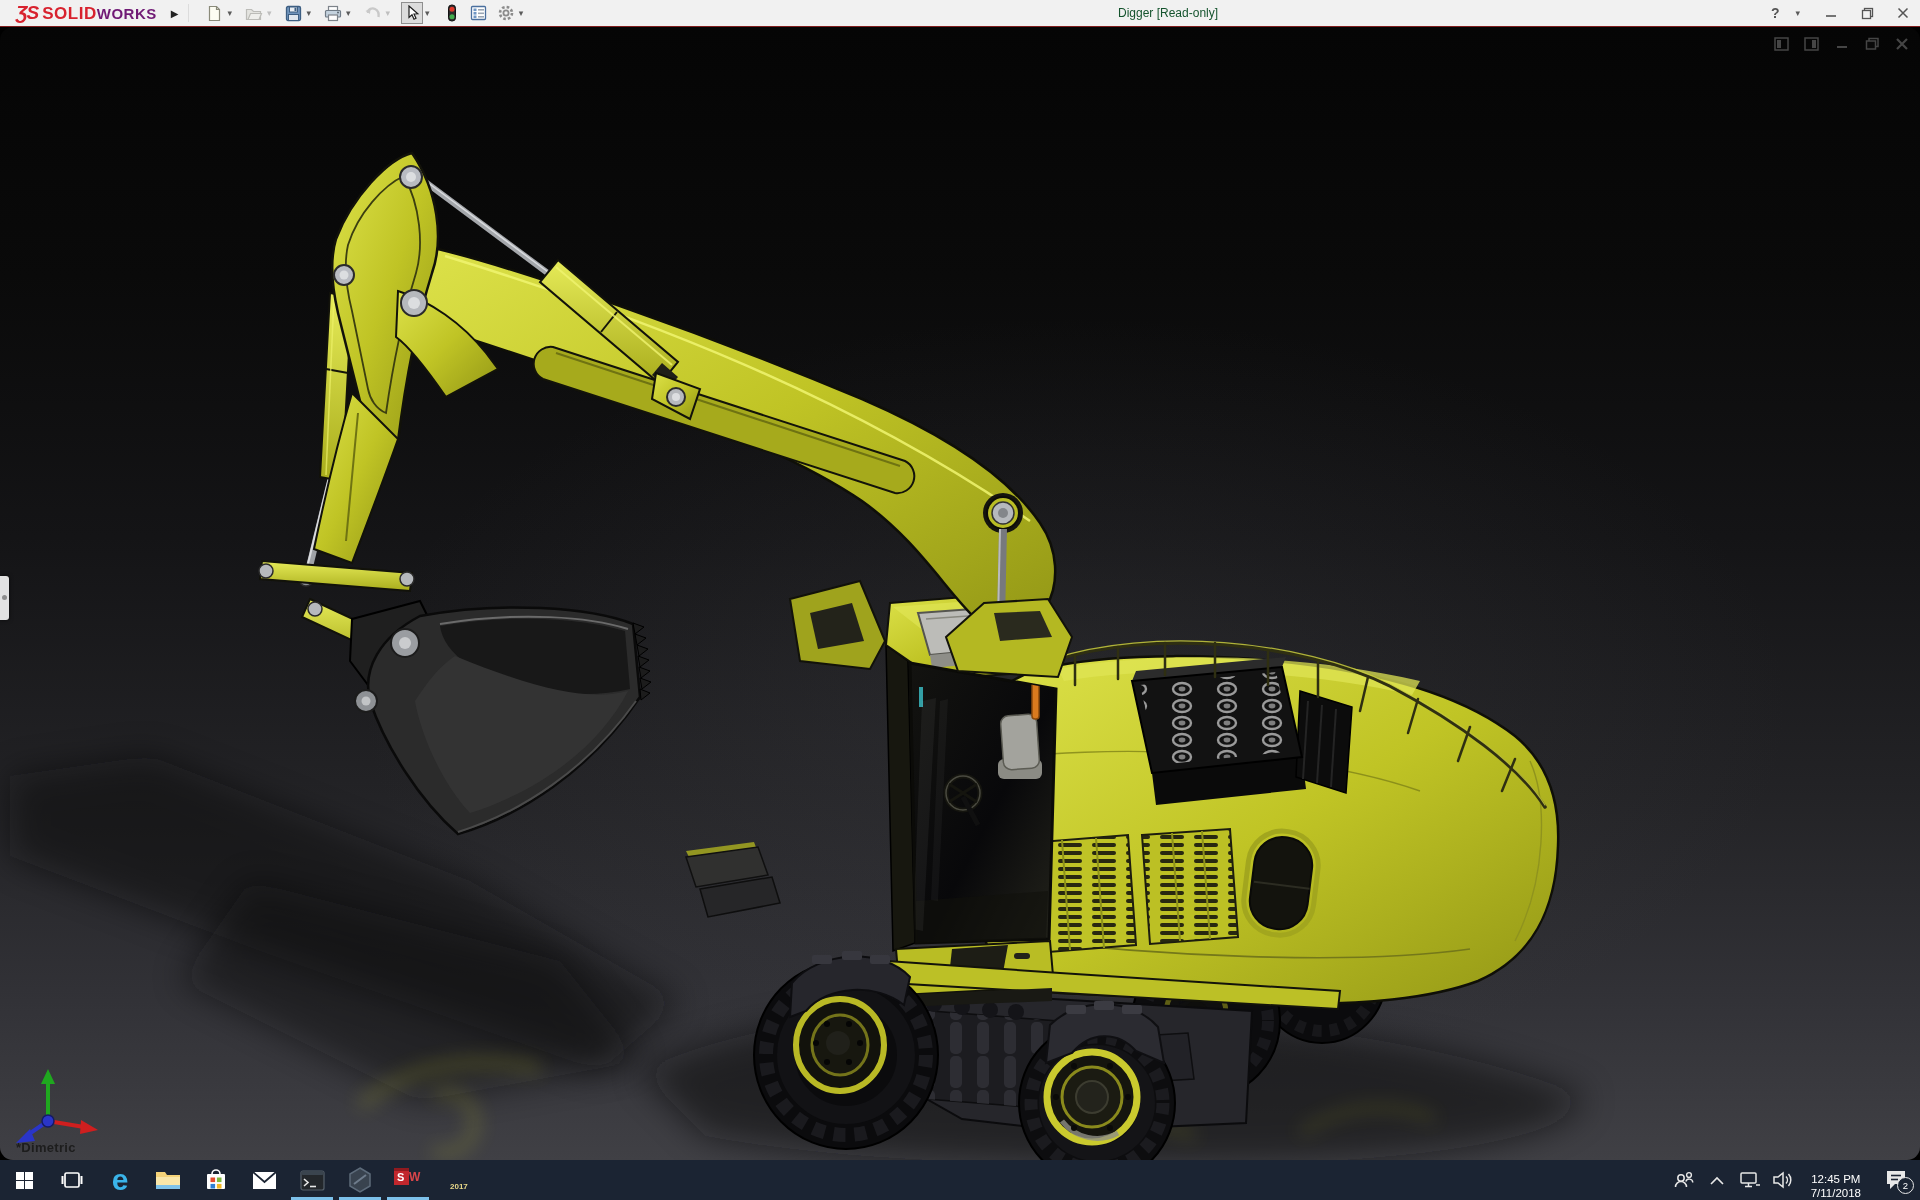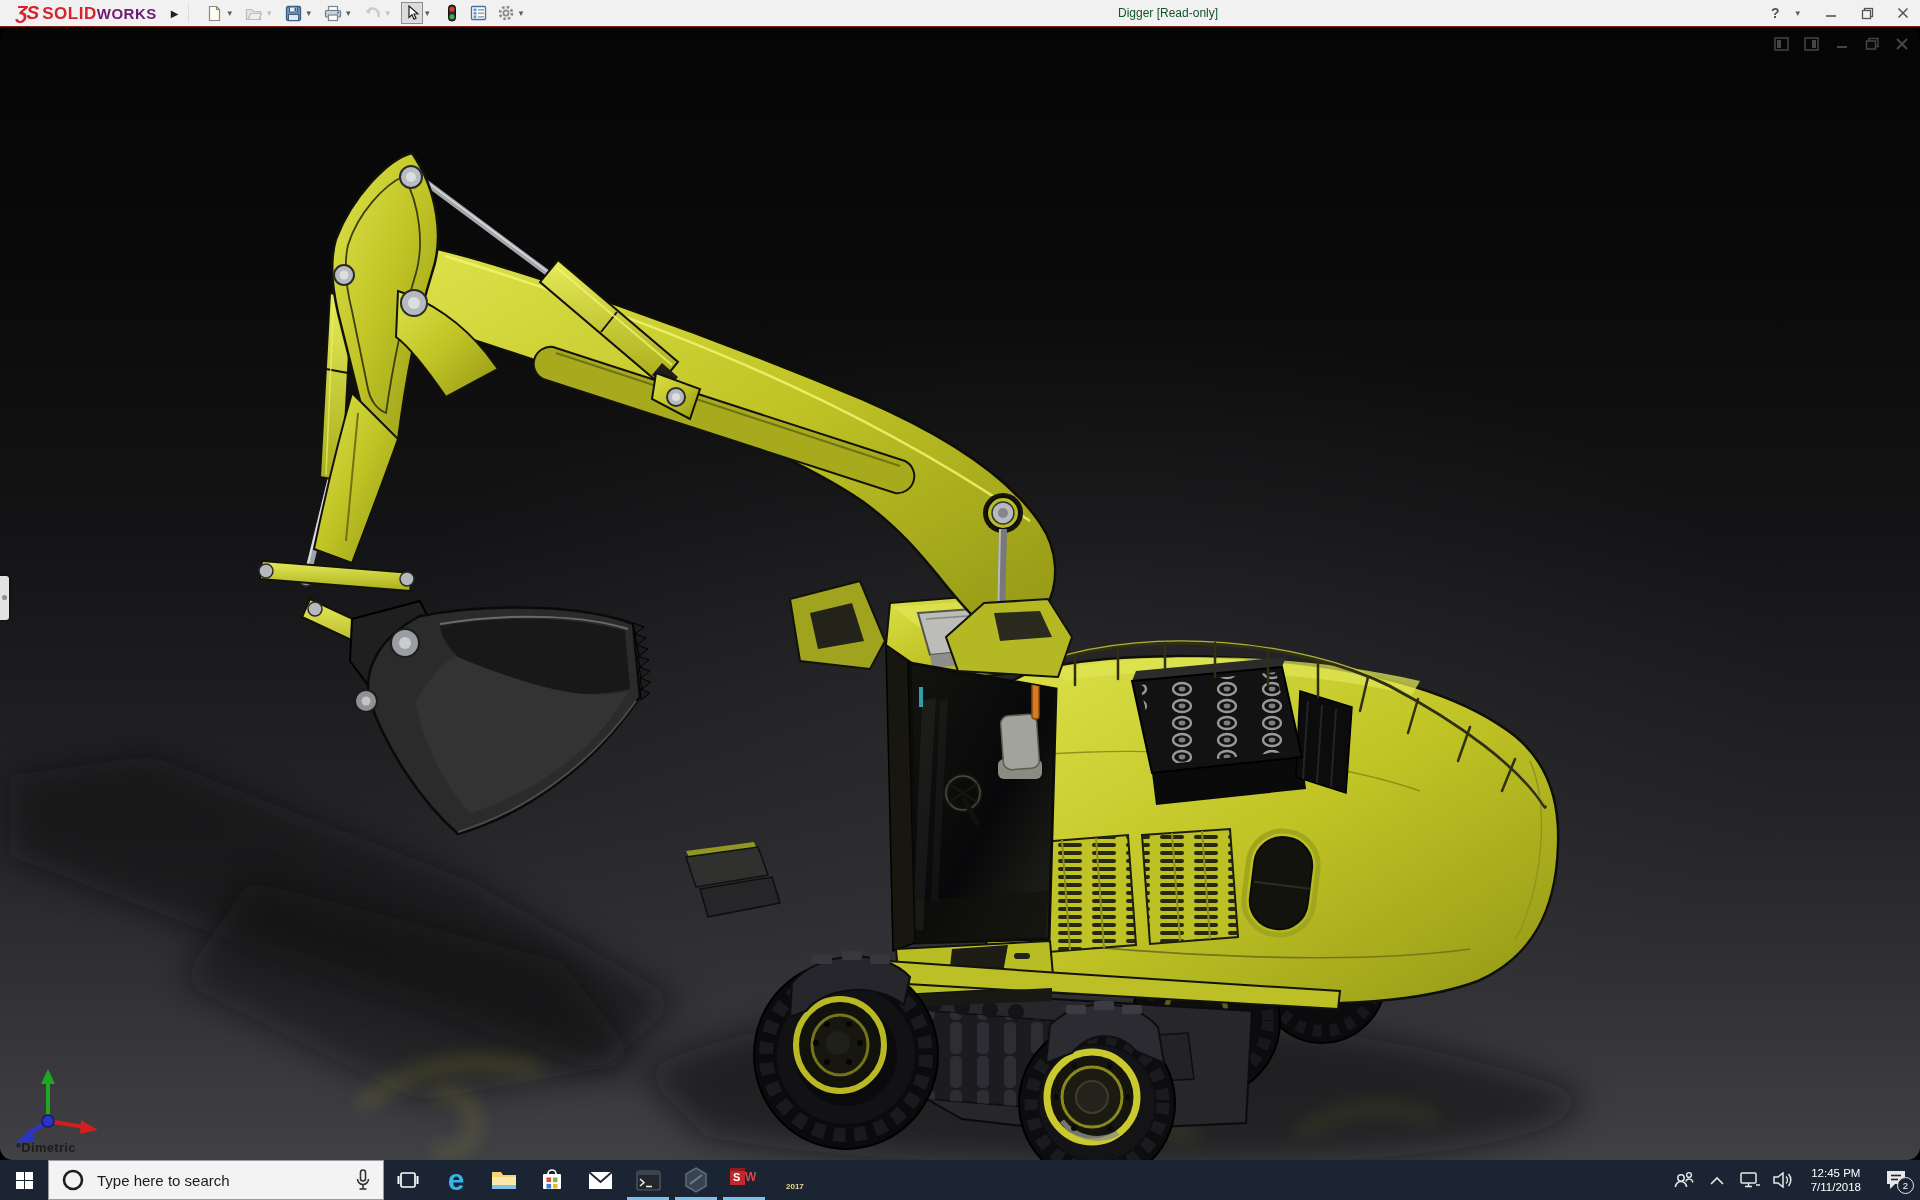--- a/index.html
+++ b/index.html
@@ -36,21 +36,21 @@
   #left-tab::after{content:"";position:absolute;left:2px;top:19px;width:5px;height:5px;border-radius:50%;background:#8e8e8e;}
   #triad{position:absolute;left:8px;top:1038px;}
   #view-label{position:absolute;left:16px;top:1113px;font-size:13px;font-weight:bold;color:#1d1d1d;letter-spacing:.3px;}
 
   
   #taskbar{position:absolute;left:0;top:1160px;width:1920px;height:40px;background:#1b2433;display:flex;align-items:stretch;}
   .tb-btn{width:48px;height:40px;display:flex;align-items:center;justify-content:center;cursor:pointer;position:relative;}
   #searchbox{width:336px;height:40px;background:#f3f3f3;border:1px solid #9a9a9a;box-sizing:border-box;display:flex;align-items:center;cursor:text;}
   #searchbox .stext{font-size:15px;color:#1c1c1c;margin-left:12px;flex:1;}
   .runline{position:absolute;left:3px;bottom:0;width:42px;height:3px;background:#7cc0ea;}
-  #tray{position:absolute;right:4px;top:0;height:40px;display:flex;align-items:center;gap:7px;}
+  #tray{position:absolute;right:4px;top:0;height:40px;display:flex;align-items:flex-end;gap:7px;}
   .tray-ic{width:26px;height:40px;display:flex;align-items:center;justify-content:center;cursor:pointer;}
   #clock{display:flex;flex-direction:column;align-items:center;justify-content:center;color:#fff;font-size:11.5px;line-height:14px;padding:0 8px;cursor:default;text-align:center;}
   #action-center{position:relative;width:40px;height:40px;display:flex;align-items:center;justify-content:center;cursor:pointer;}
   #ac-badge{position:absolute;right:2px;bottom:6px;width:15px;height:15px;border-radius:50%;background:#1b2433;border:1.5px solid #e8e8e8;color:#fff;font-size:9.5px;display:flex;align-items:center;justify-content:center;}
   .edge-e{color:#3ab4ea;font-size:30px;font-weight:bold;line-height:1;}
   .sw-ic{position:relative;width:28px;height:26px;}
   .sw-cube{position:absolute;left:0;top:1px;width:15px;height:14px;background:#c1272d;border-top:3px solid #8f1a1f;}
   .sw-s{position:absolute;left:3px;top:4px;color:#fff;font-size:11px;font-weight:bold;}
   .sw-w{position:absolute;left:15px;top:3px;color:#d8454a;font-size:12px;font-weight:bold;}
   .sw-year{position:absolute;left:8px;top:15px;color:#e9d98a;font-size:8px;font-weight:bold;padding-left:48px;}
@@ -553,32 +553,20 @@
 
 <div id="taskbar">
   <div class="tb-btn">
     <svg width="17" height="17" viewBox="0 0 17 17">
           <rect x="0" y="0" width="8" height="8" fill="#fff"></rect>
           <rect x="9" y="0" width="8" height="8" fill="#fff"></rect>
           <rect x="0" y="9" width="8" height="8" fill="#fff"></rect>
           <rect x="9" y="9" width="8" height="8" fill="#fff"></rect>
         </svg>
   </div>
-  <div id="searchbox">
-    <svg width="24" height="24" viewBox="0 0 24 24" style="margin-left:12px">
-          <circle cx="12" cy="12" r="9" fill="none" stroke="#1c1c1c" stroke-width="2.6"></circle>
-        </svg>
-    <span class="stext">Type here to search</span>
-    <svg width="16" height="22" viewBox="0 0 16 22" style="margin-right:12px">
-          <rect x="5.5" y="1" width="5" height="11" rx="2.5" fill="none" stroke="#333" stroke-width="1.6"></rect>
-          <path d="M2.5,10 a5.5,5.5 0 0 0 11,0" fill="none" stroke="#333" stroke-width="1.6"></path>
-          <line x1="8" y1="16" x2="8" y2="20" stroke="#333" stroke-width="1.6"></line>
-          <line x1="4.5" y1="20" x2="11.5" y2="20" stroke="#333" stroke-width="1.6"></line>
-        </svg>
-  </div>
 
   <div class="tb-btn">
     <svg width="22" height="20" viewBox="0 0 22 20">
           <rect x="4" y="3" width="14" height="14" rx="1.5" fill="none" stroke="#fff" stroke-width="1.7"></rect>
           <rect x="0.5" y="6" width="2" height="8" fill="#fff"></rect>
           <rect x="19.5" y="6" width="2" height="8" fill="#fff"></rect>
         </svg>
   </div>
   <div class="tb-btn">
     <span class="edge-e">e</span>

